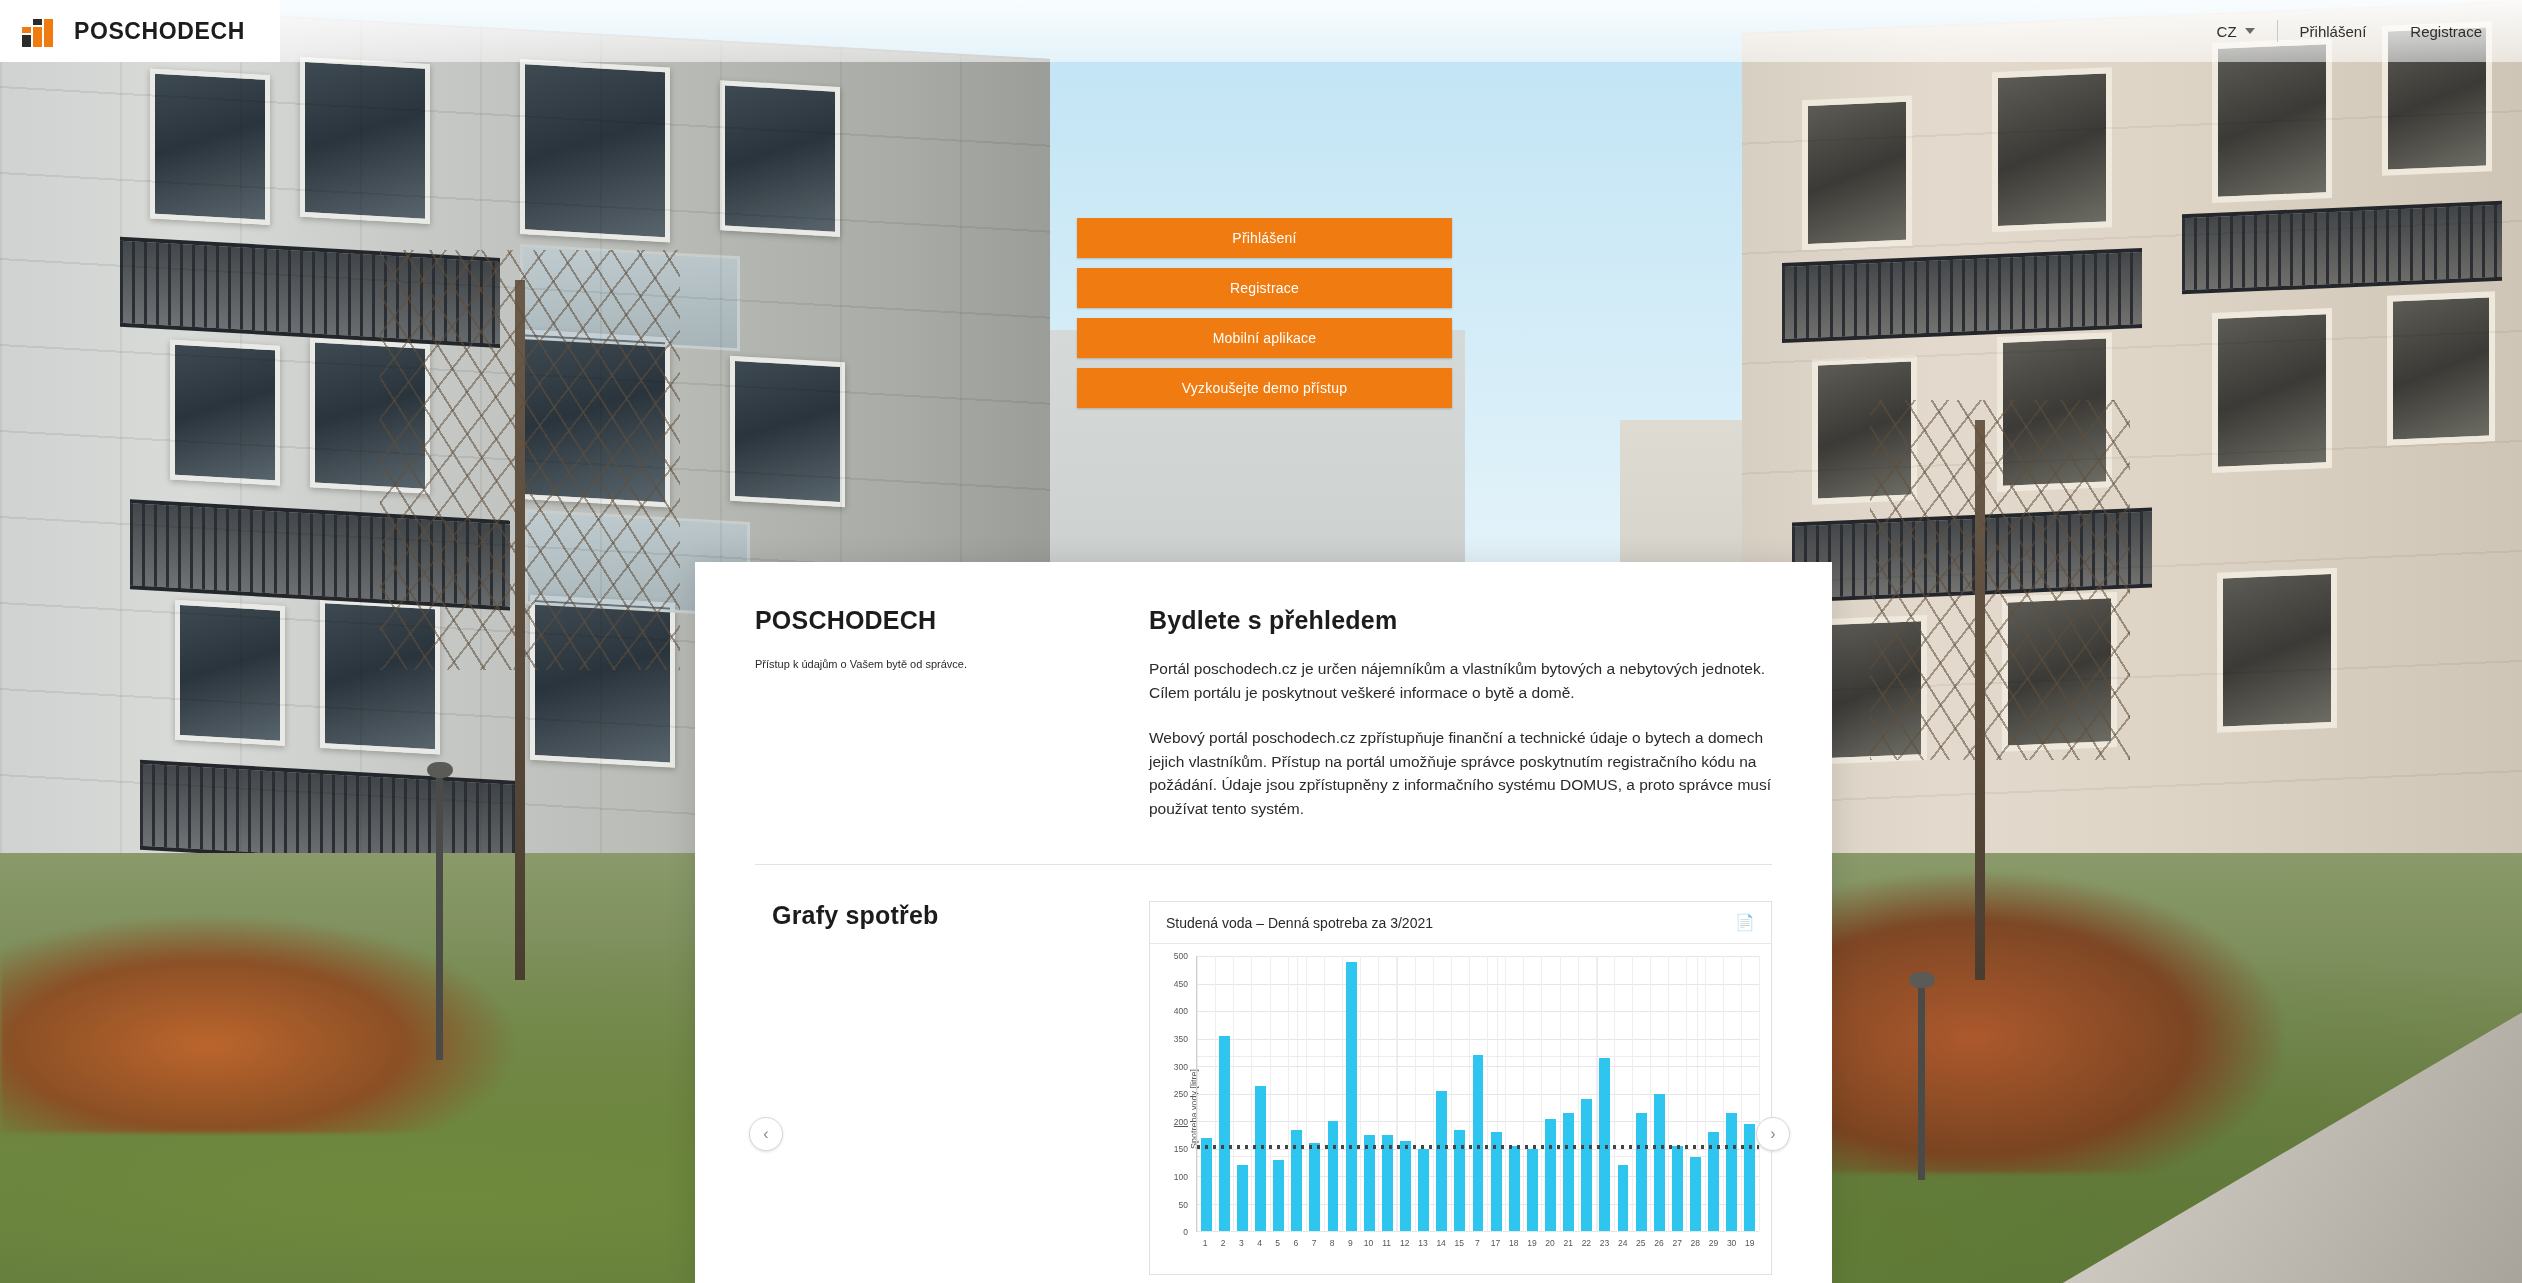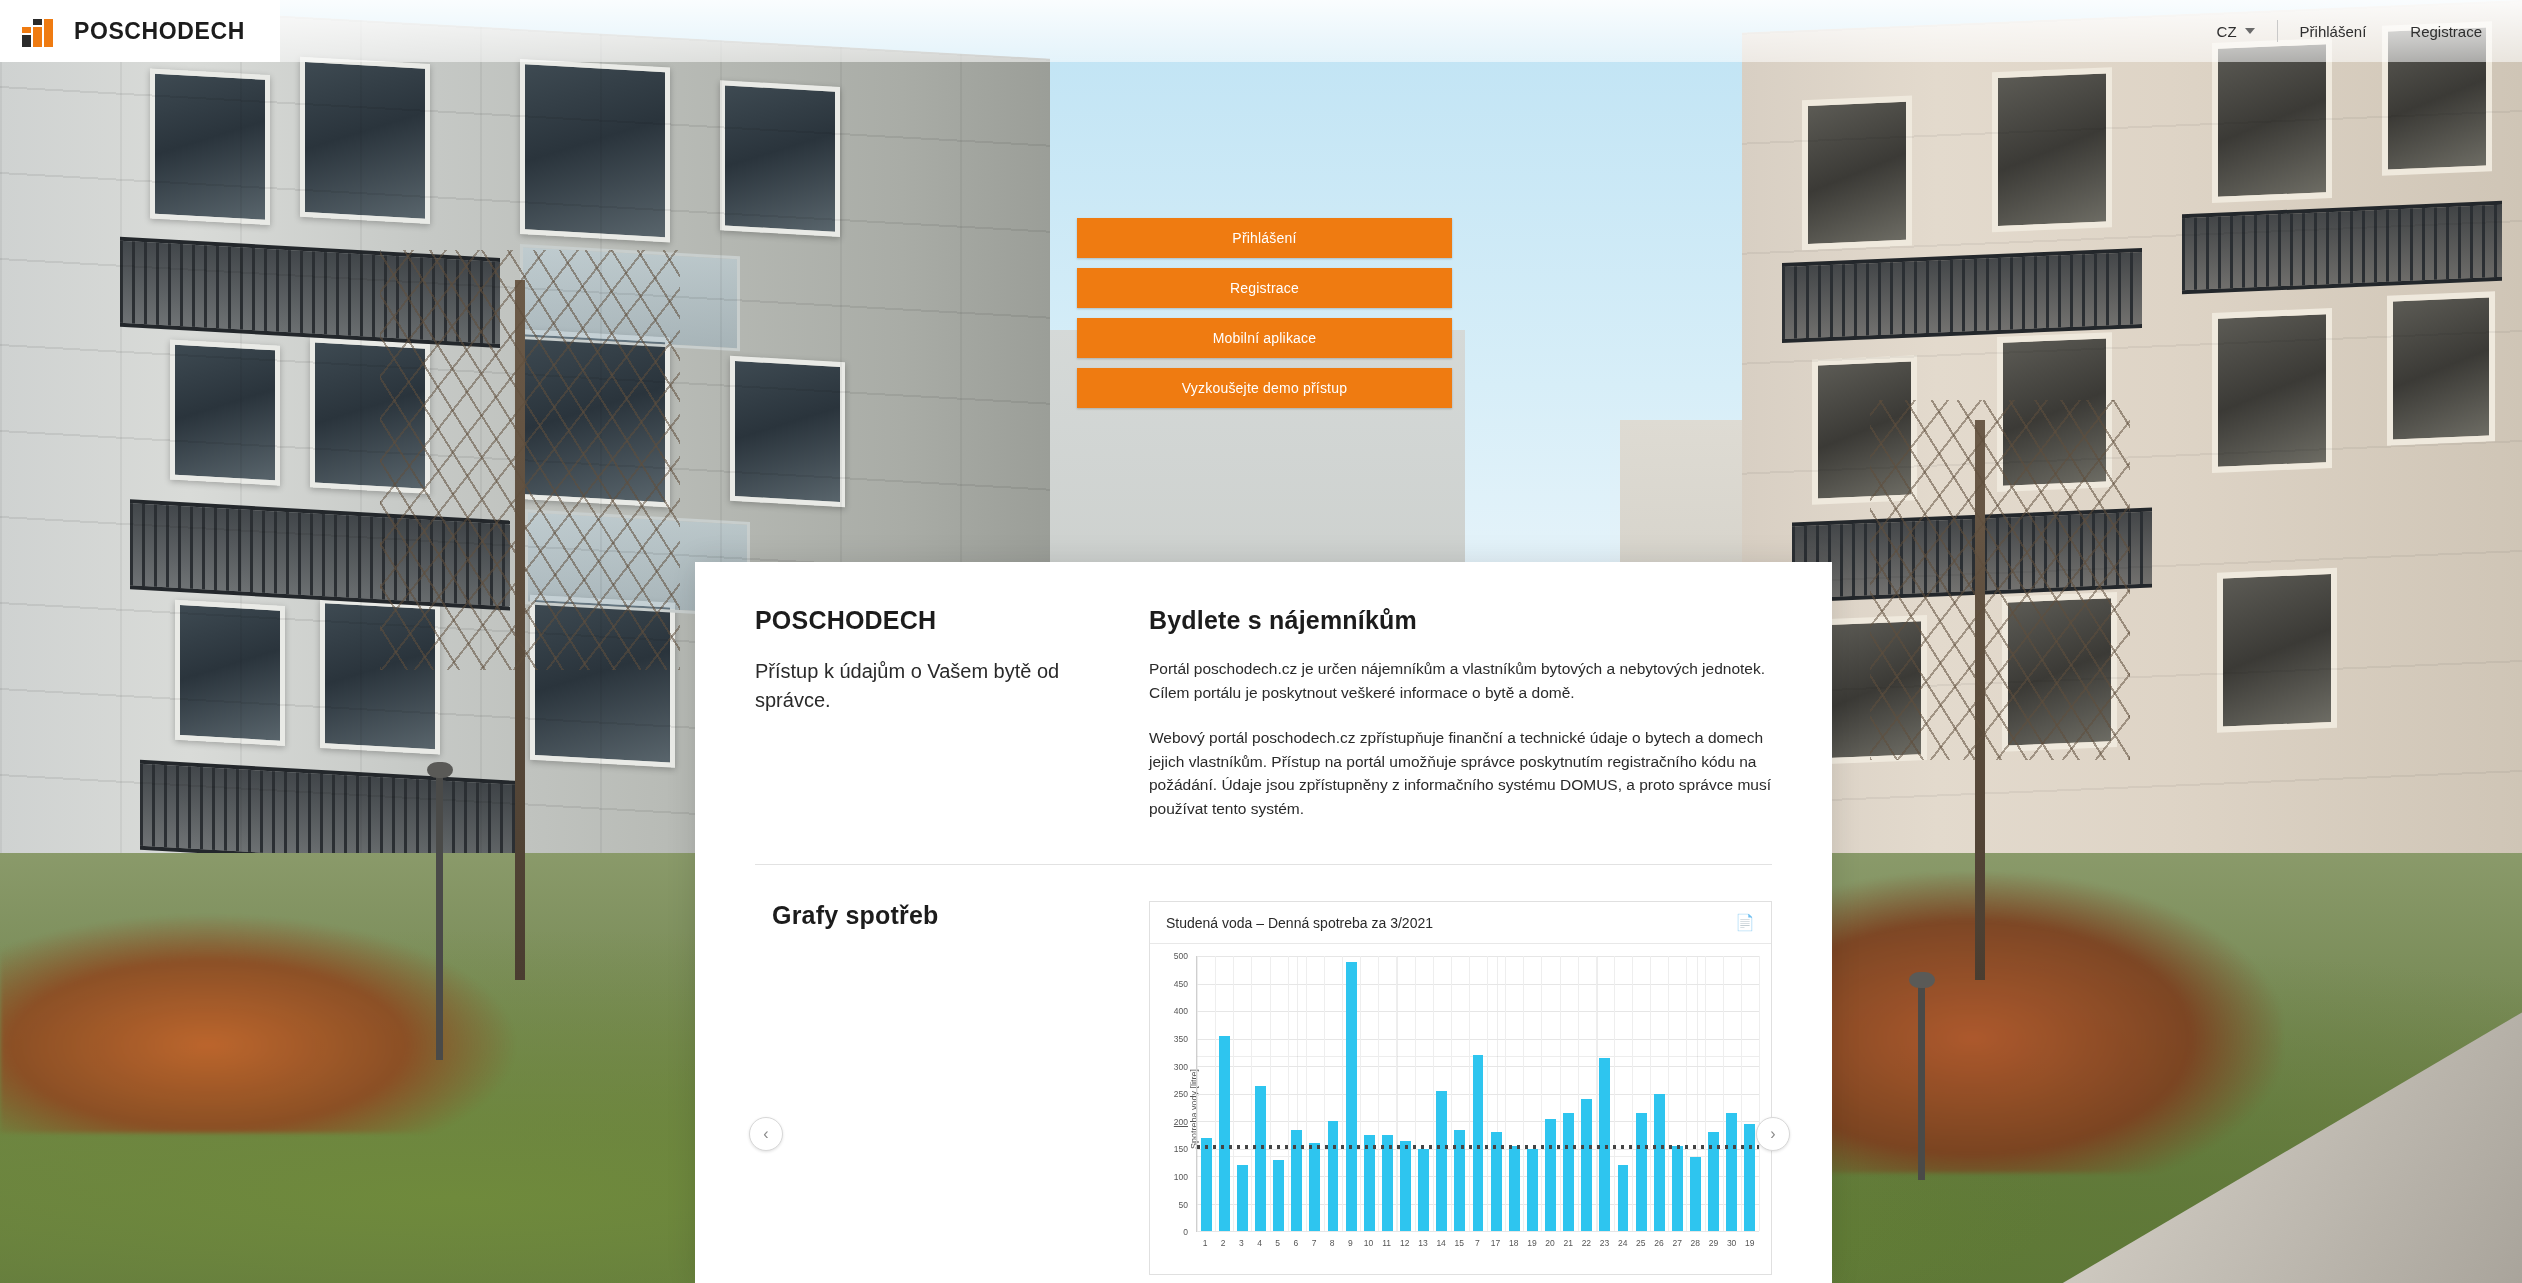--- a/index.html
+++ b/index.html
@@ -184,21 +184,21 @@
     box-shadow: 0 0 28px rgba(0,0,0,.12);
     padding: 44px 60px 0 60px;
   }
   .row1{ display:flex; gap:64px; }
   .col-left{ width:330px; flex:0 0 330px; }
   .col-right{ flex:1; }
   h2.section-title{
     margin:0 0 22px 0; font-size:25px; font-weight:700; color:#1c1c1c; letter-spacing:.2px;
   }
   .lead{
-    margin:0; font-size:20px; line-height:1.45; color:#2a2a2a;
+    margin:0; font-size:11px; line-height:1.45; color:#2a2a2a;
   }
   .para{
     margin:0 0 22px 0; font-size:15.5px; line-height:1.52; color:#2a2a2a;
   }
   .para:last-child{ margin-bottom:0; }
   .divider{
     height:1px; background:#e2e2e2; margin:44px 0 36px 0;
   }
   .row2{ display:flex; gap:64px; position:relative; }
   .small-text{
@@ -361,21 +361,21 @@
   </div>
 
   <div class="panel">
 
     <div class="row1">
       <div class="col-left">
         <h2 class="section-title">POSCHODECH</h2>
         <p class="lead">Přístup k údajům o Vašem bytě od správce.</p>
       </div>
       <div class="col-right">
-        <h2 class="section-title">Bydlete s nájemníkům</h2>
+        <h2 class="section-title">Bydlete s přehledem</h2>
         <p class="para">Portál poschodech.cz je určen nájemníkům a vlastníkům bytových a nebytových jednotek. Cílem portálu je poskytnout veškeré informace o bytě a domě.</p>
         <p class="para">Webový portál poschodech.cz zpřístupňuje finanční a technické údaje o bytech a domech jejich vlastníkům. Přístup na portál umožňuje správce poskytnutím registračního kódu na požádání. Údaje jsou zpřístupněny z informačního systému DOMUS, a proto správce musí používat tento systém.</p>
       </div>
     </div>
 
     <div class="divider"></div>
 
     <div class="row2">
       <div class="col-left">
         <h2 class="section-title" style="margin-bottom:10px;margin-left:17px;">Grafy spotřeb</h2>

